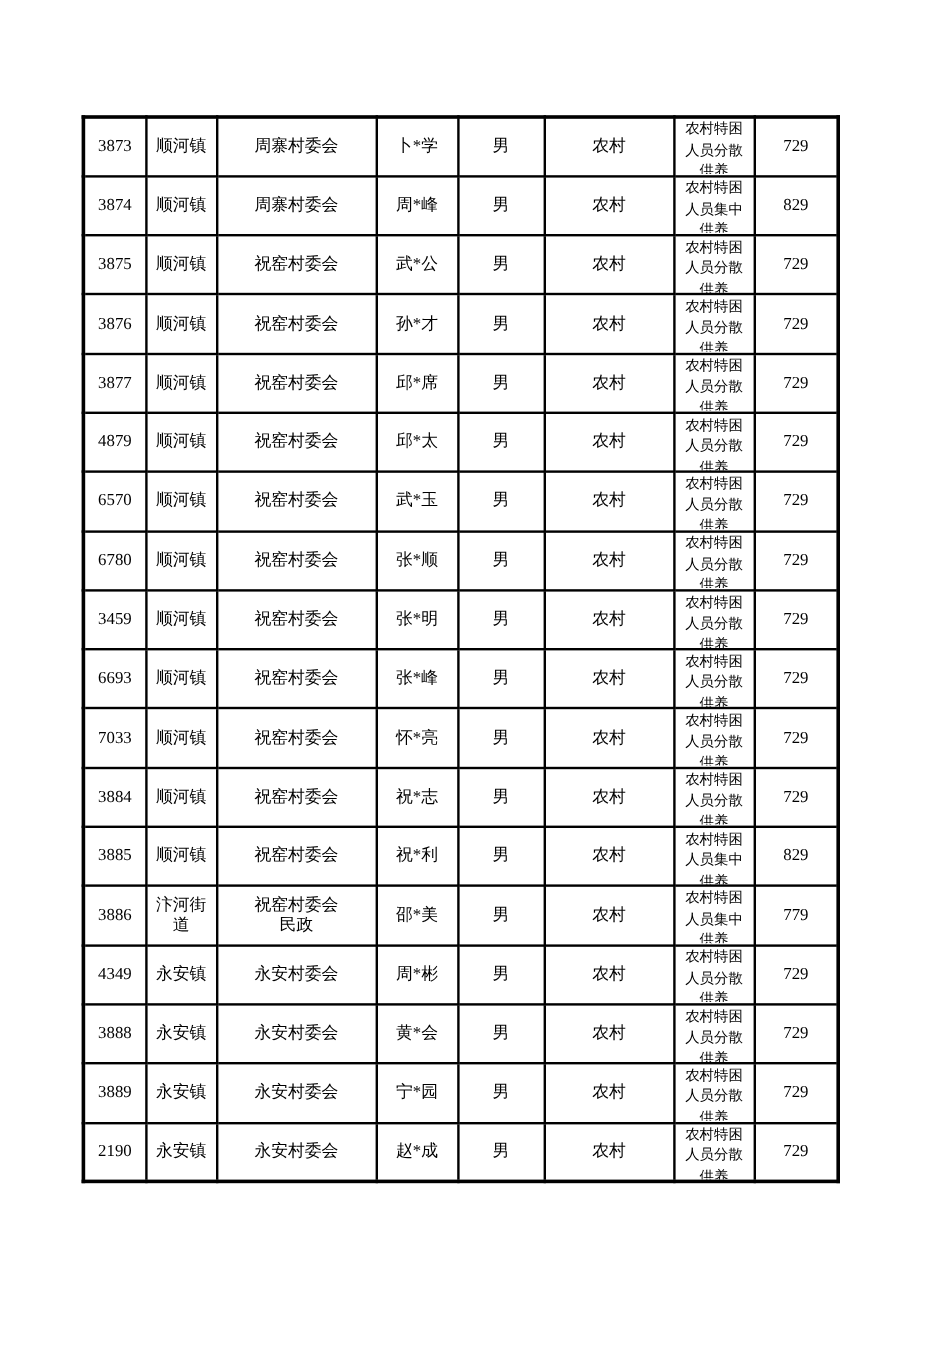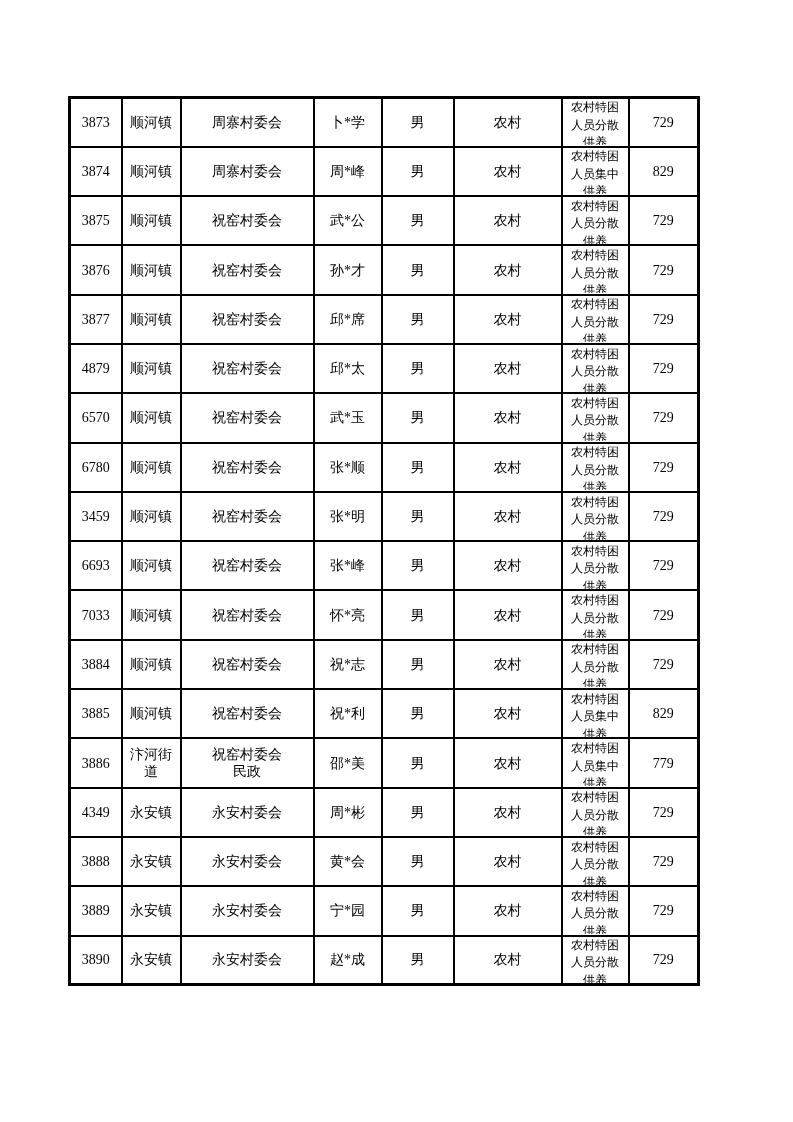--- a/index.html
+++ b/index.html
@@ -260,21 +260,21 @@
           <td class="col-village">永安村委会</td>
           <td class="col-person">宁*园</td>
           <td class="col-gender">男</td>
           <td class="col-area">农村</td>
           <td class="col-category"><div class="cat-clip">农村特困
 人员分散
 供养</div></td>
           <td class="col-amount">729</td>
         </tr>
         <tr>
-          <td class="col-serial">3890</td>
+          <td class="col-serial">2190</td>
           <td class="col-town">永安镇</td>
           <td class="col-village">永安村委会</td>
           <td class="col-person">赵*成</td>
           <td class="col-gender">男</td>
           <td class="col-area">农村</td>
           <td class="col-category"><div class="cat-clip">农村特困
 人员分散
 供养</div></td>
           <td class="col-amount">729</td>
         </tr>

